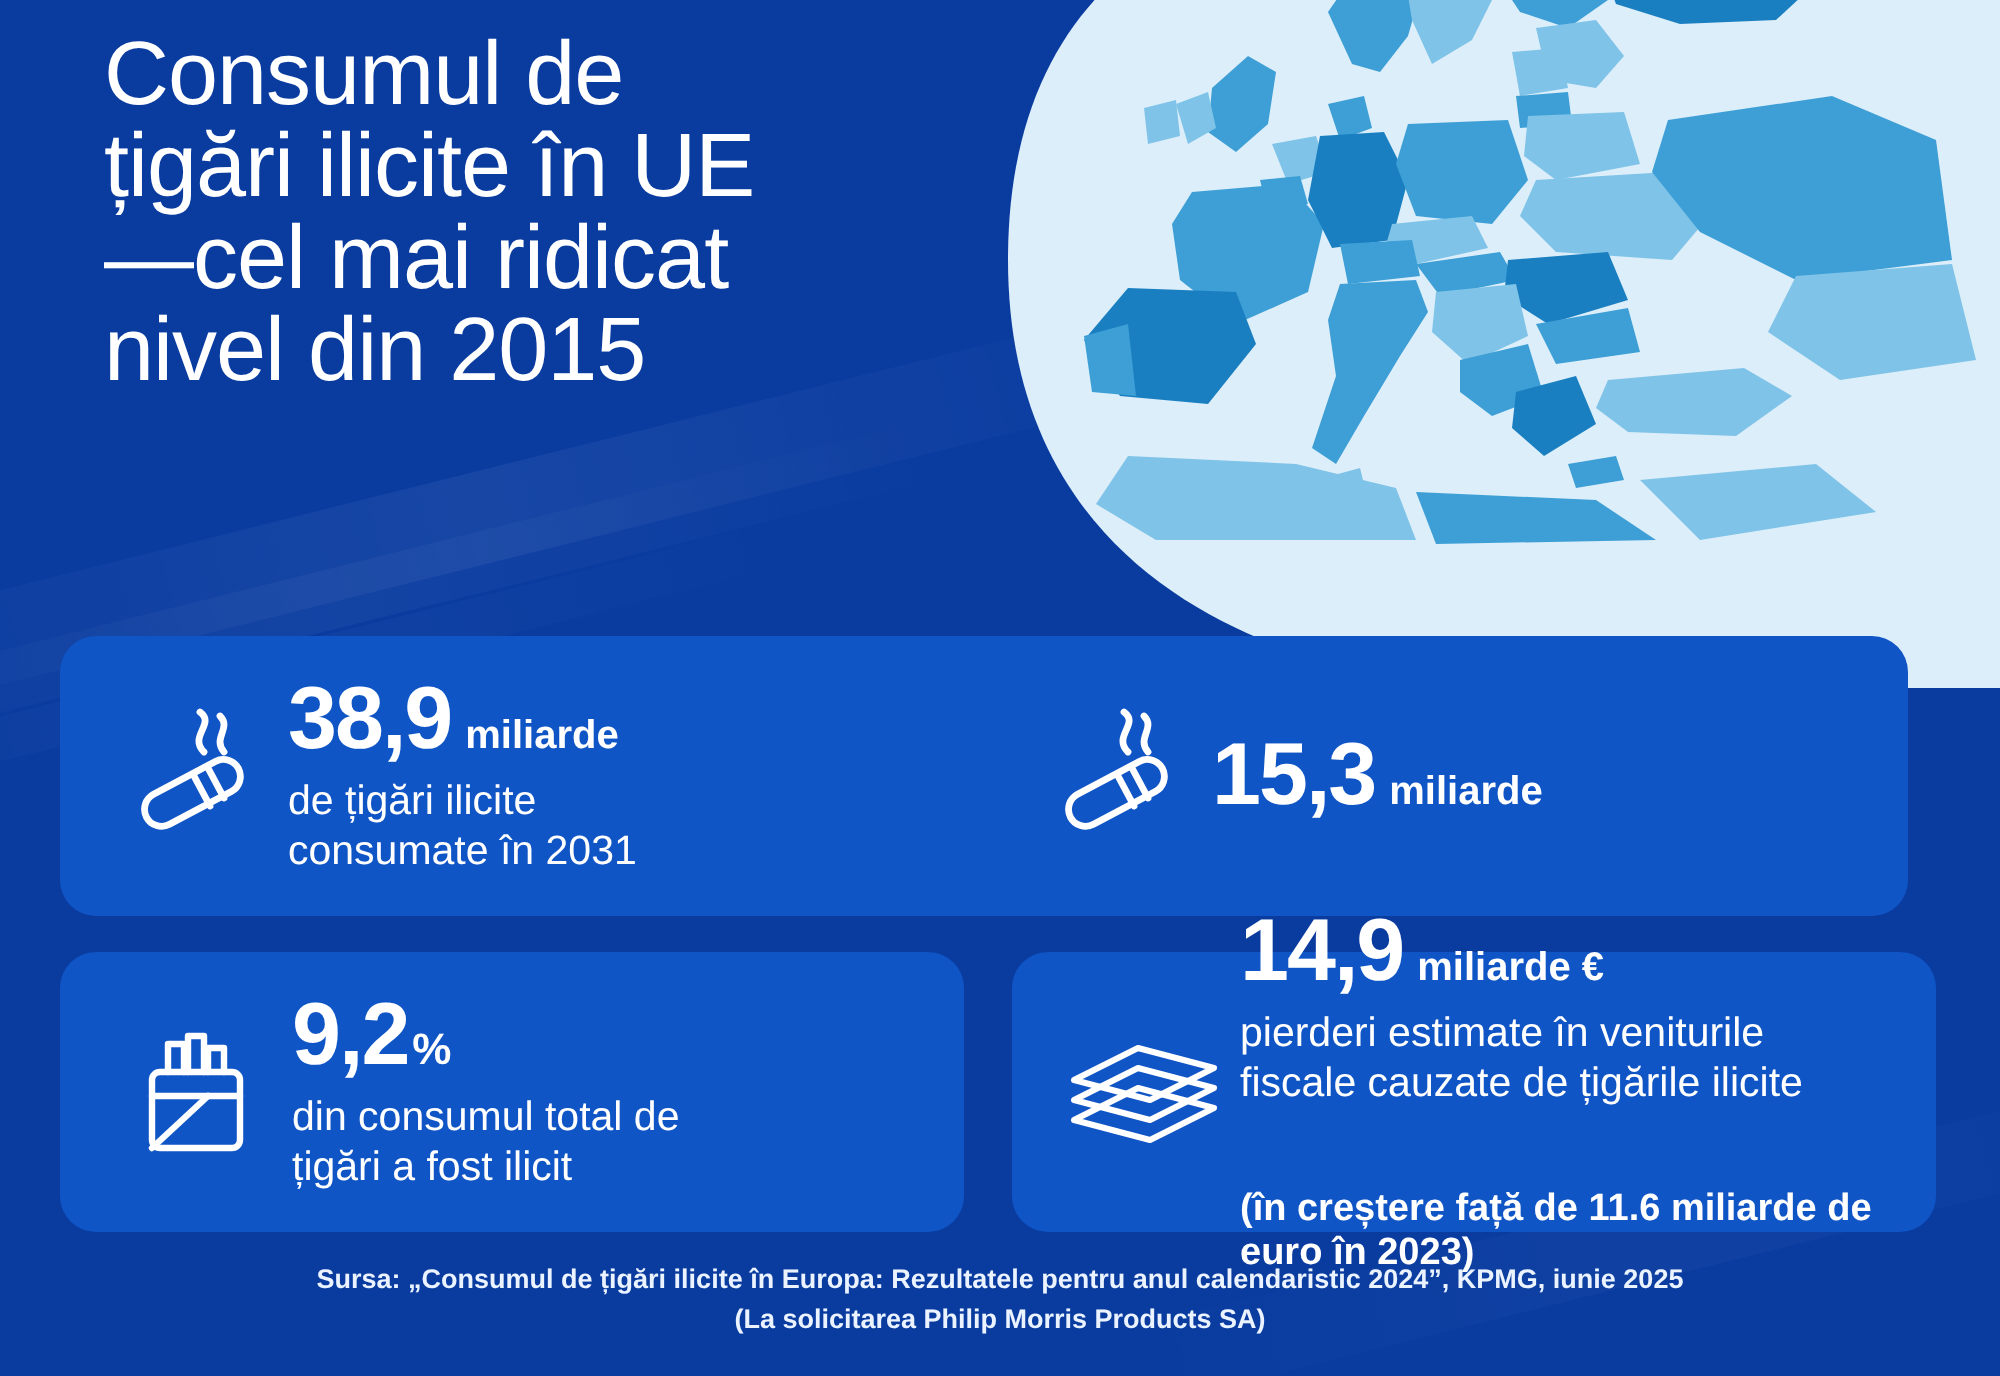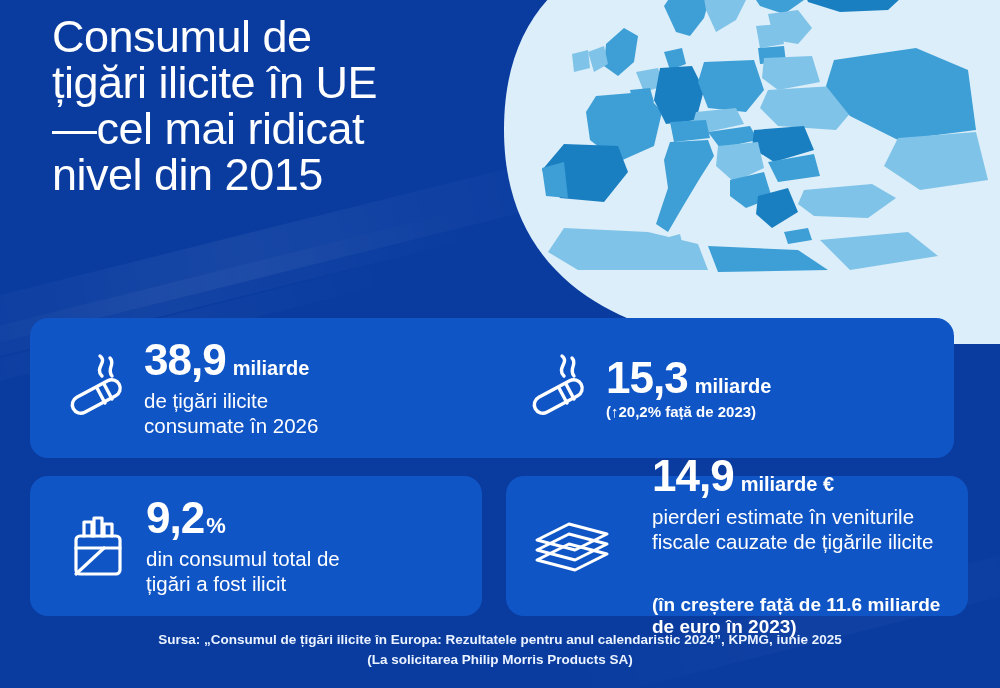--- a/index.html
+++ b/index.html
@@ -54,21 +54,21 @@
     position: absolute;
     background: #1055C6;
     border-radius: 18px;
     display: flex;
     align-items: center;
     padding: 14px 18px;
   }
   .card.c1 { left: 30px;  top: 0px;   width: 500px; height: 140px; }
   .card.c2 { left: 492px; top: 0px;   width: 462px; height: 140px; }
   .card.c3 { left: 30px;  top: 158px; width: 452px; height: 140px; padding-left: 20px; }
-  .card.c4 { left: 506px; top: 158px; width: 462px; height: 140px; gap: 32px; }
+  .card.c4 { left: 506px; top: 158px; width: 462px; height: 140px; }
 
   .card-icon { flex: 0 0 auto; width: 96px; display: flex; align-items: center; justify-content: center; }
   .card-body { flex: 1 1 auto; }
 
   .stat-line { display: flex; align-items: baseline; flex-wrap: wrap; }
   .stat-num {
     font-size: 44px; font-weight: 700; line-height: 1; letter-spacing: -1px; color: #ffffff;
   }
   .stat-unit { font-size: 20px; font-weight: 700; margin-left: 7px; color: #ffffff; }
   .stat-unit.small-pct { font-size: 22px; margin-left: 2px; }
@@ -187,42 +187,41 @@
             <line x1="37" y1="40" x2="45" y2="55"></line>
           </g>
         </svg>
       </div>
       <div class="card-body">
         <div class="stat-line">
           <span class="stat-num">38,9</span>
           <span class="stat-unit">miliarde</span>
         </div>
         <div class="stat-desc">de țigări ilicite
-consumate în 2026</div>
+consumate în 2031</div>
       </div>
     </div>
 
     <div class="card c2">
       <div class="card-icon">
         <svg width="72" height="80" viewBox="0 0 72 80">
           <g stroke="#ffffff" stroke-width="3.4" fill="none" stroke-linecap="round" stroke-linejoin="round">
             <path d="M40,8 C48,14 34,20 42,28"></path>
             <path d="M50,10 C56,16 46,21 52,28"></path>
             <rect x="10" y="40" width="52" height="17" rx="8.5" transform="rotate(-28 36 48)"></rect>
             <line x1="44" y1="36" x2="52" y2="51"></line>
             <line x1="37" y1="40" x2="45" y2="55"></line>
           </g>
         </svg>
       </div>
       <div class="card-body">
         <div class="stat-line">
           <span class="stat-num">15,3</span>
           <span class="stat-unit">miliarde</span>
         </div>
-        <div class="stat-note">(↑20,2% față de 2023)</div>
       </div>
     </div>
 
     <div class="card c3">
       <div class="card-icon">
         <svg width="72" height="80" viewBox="0 0 72 80">
           <g stroke="#ffffff" stroke-width="3.2" fill="none" stroke-linejoin="round" stroke-linecap="round">
             <rect x="14" y="30" width="44" height="38" rx="4"></rect>
             <path d="M14,42 L58,42"></path>
             <path d="M22,30 L22,16 L30,16 L30,30"></path>

